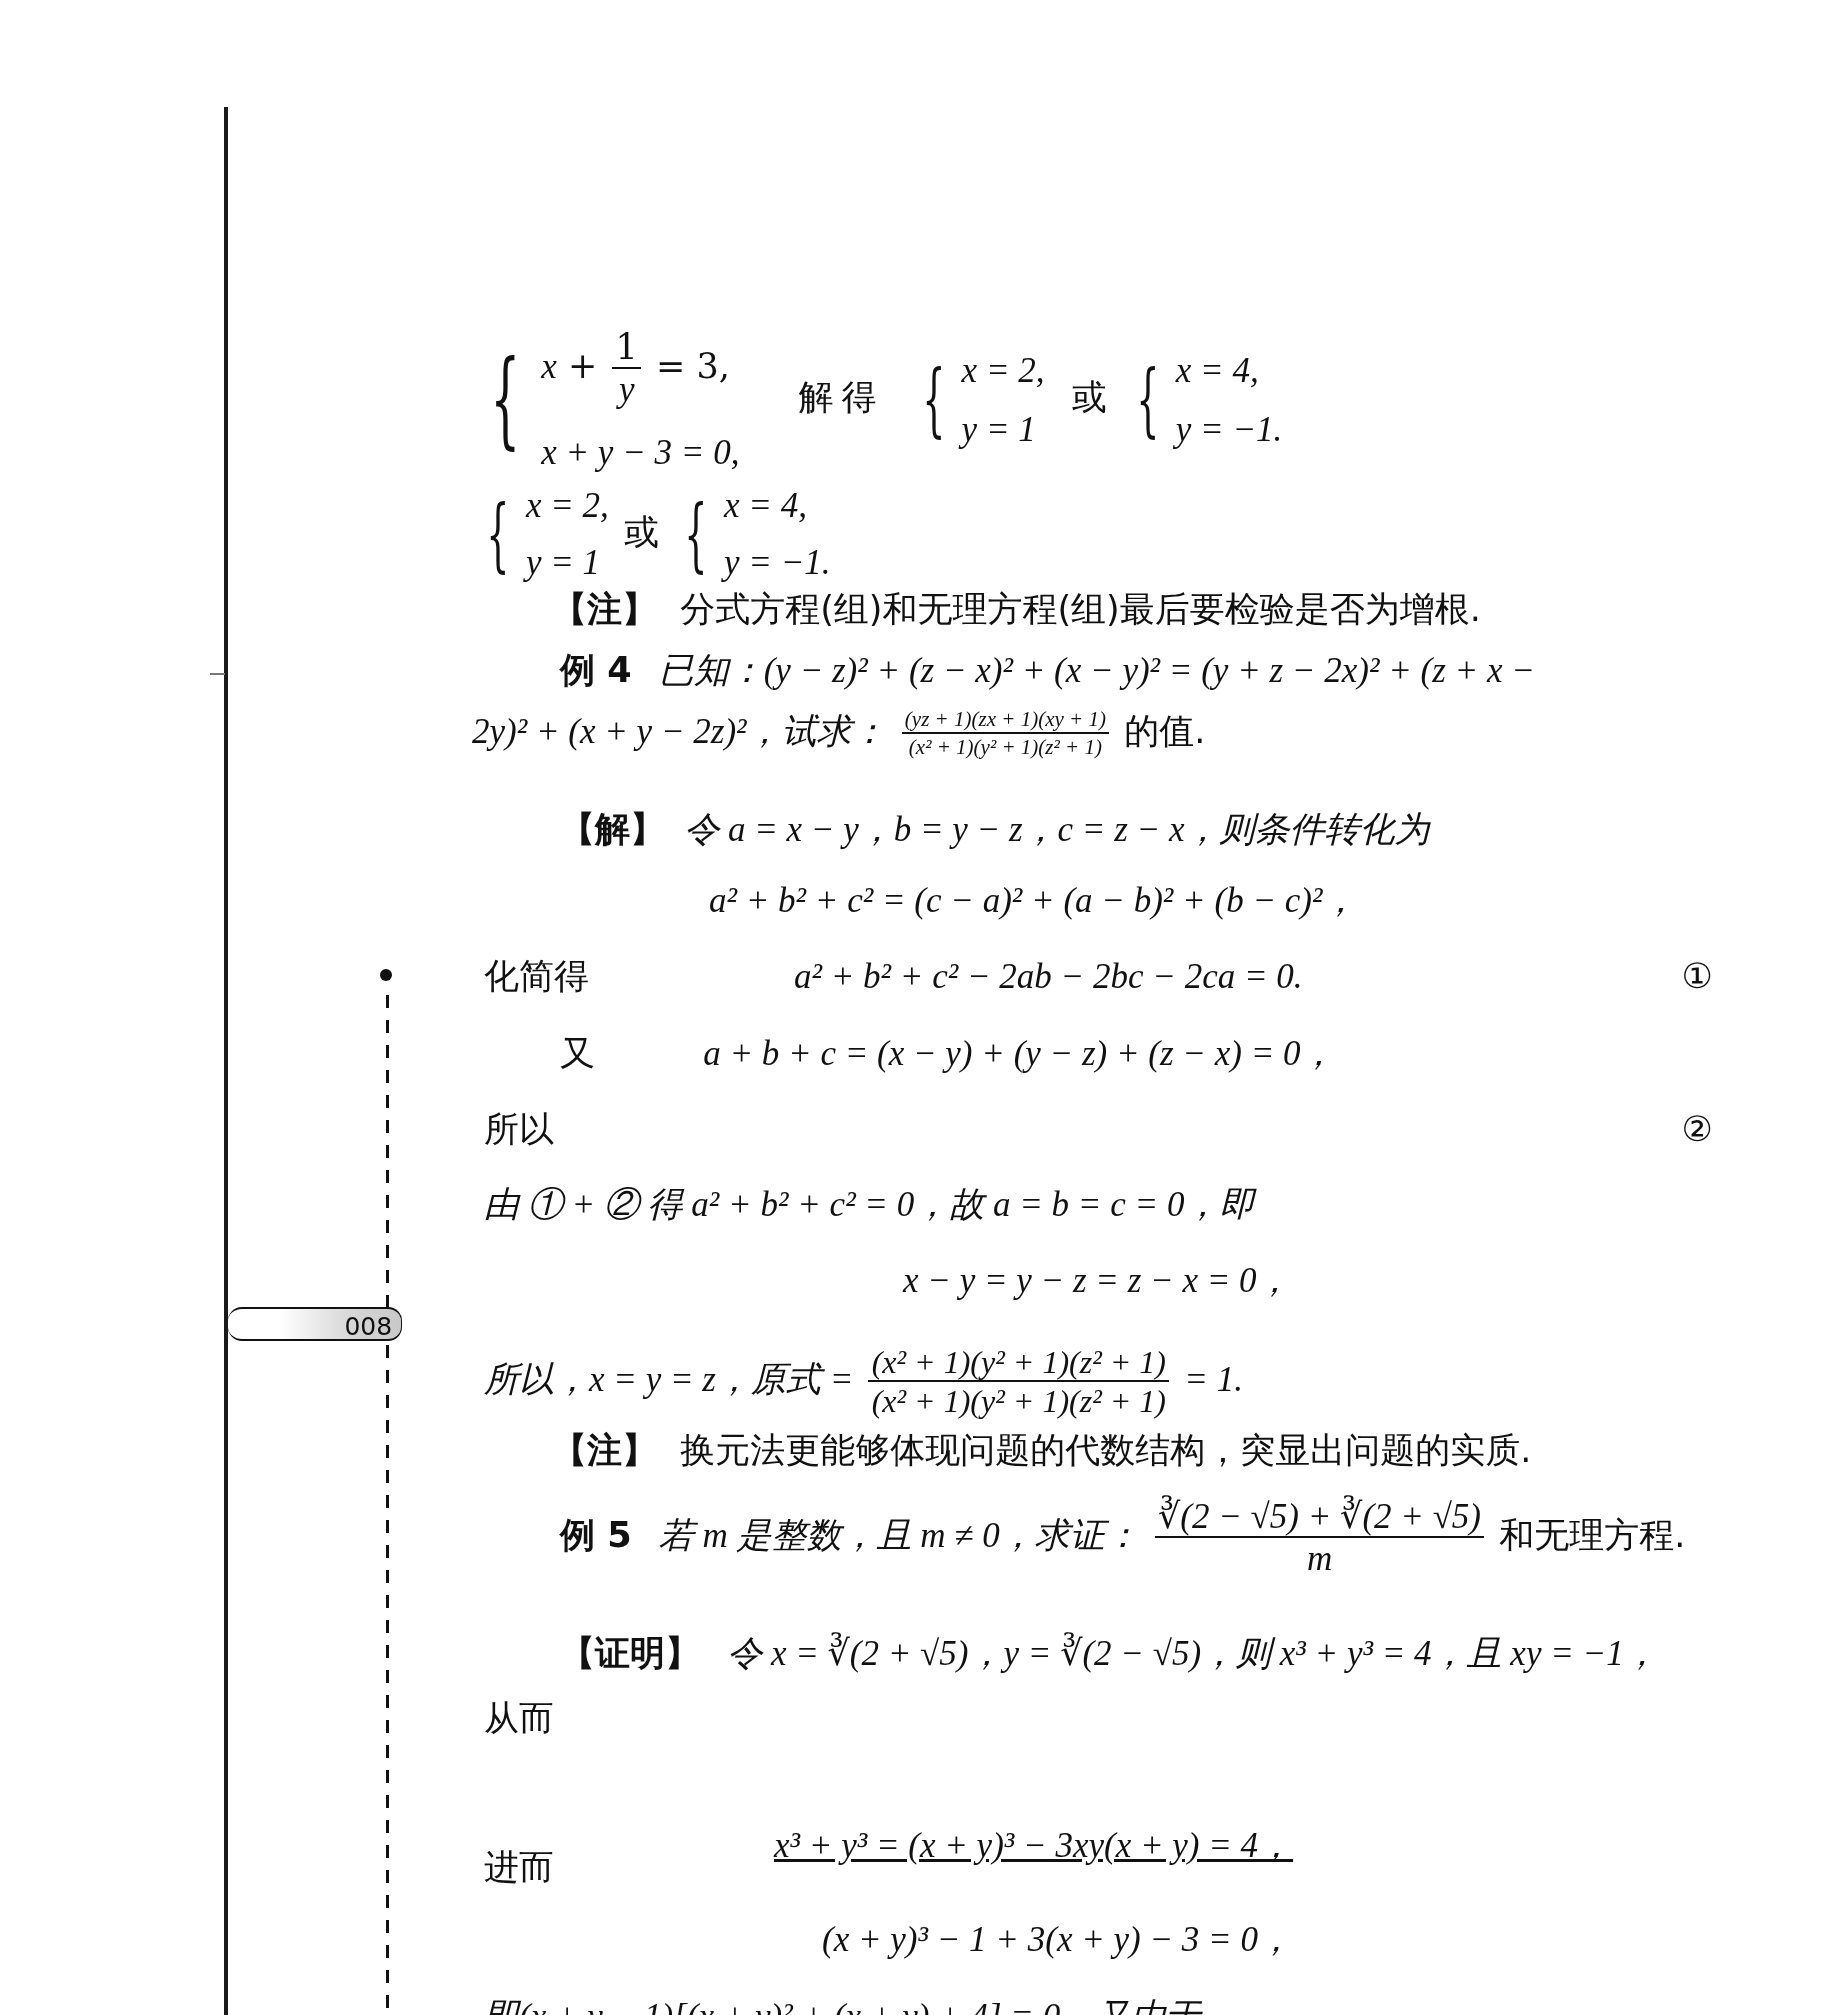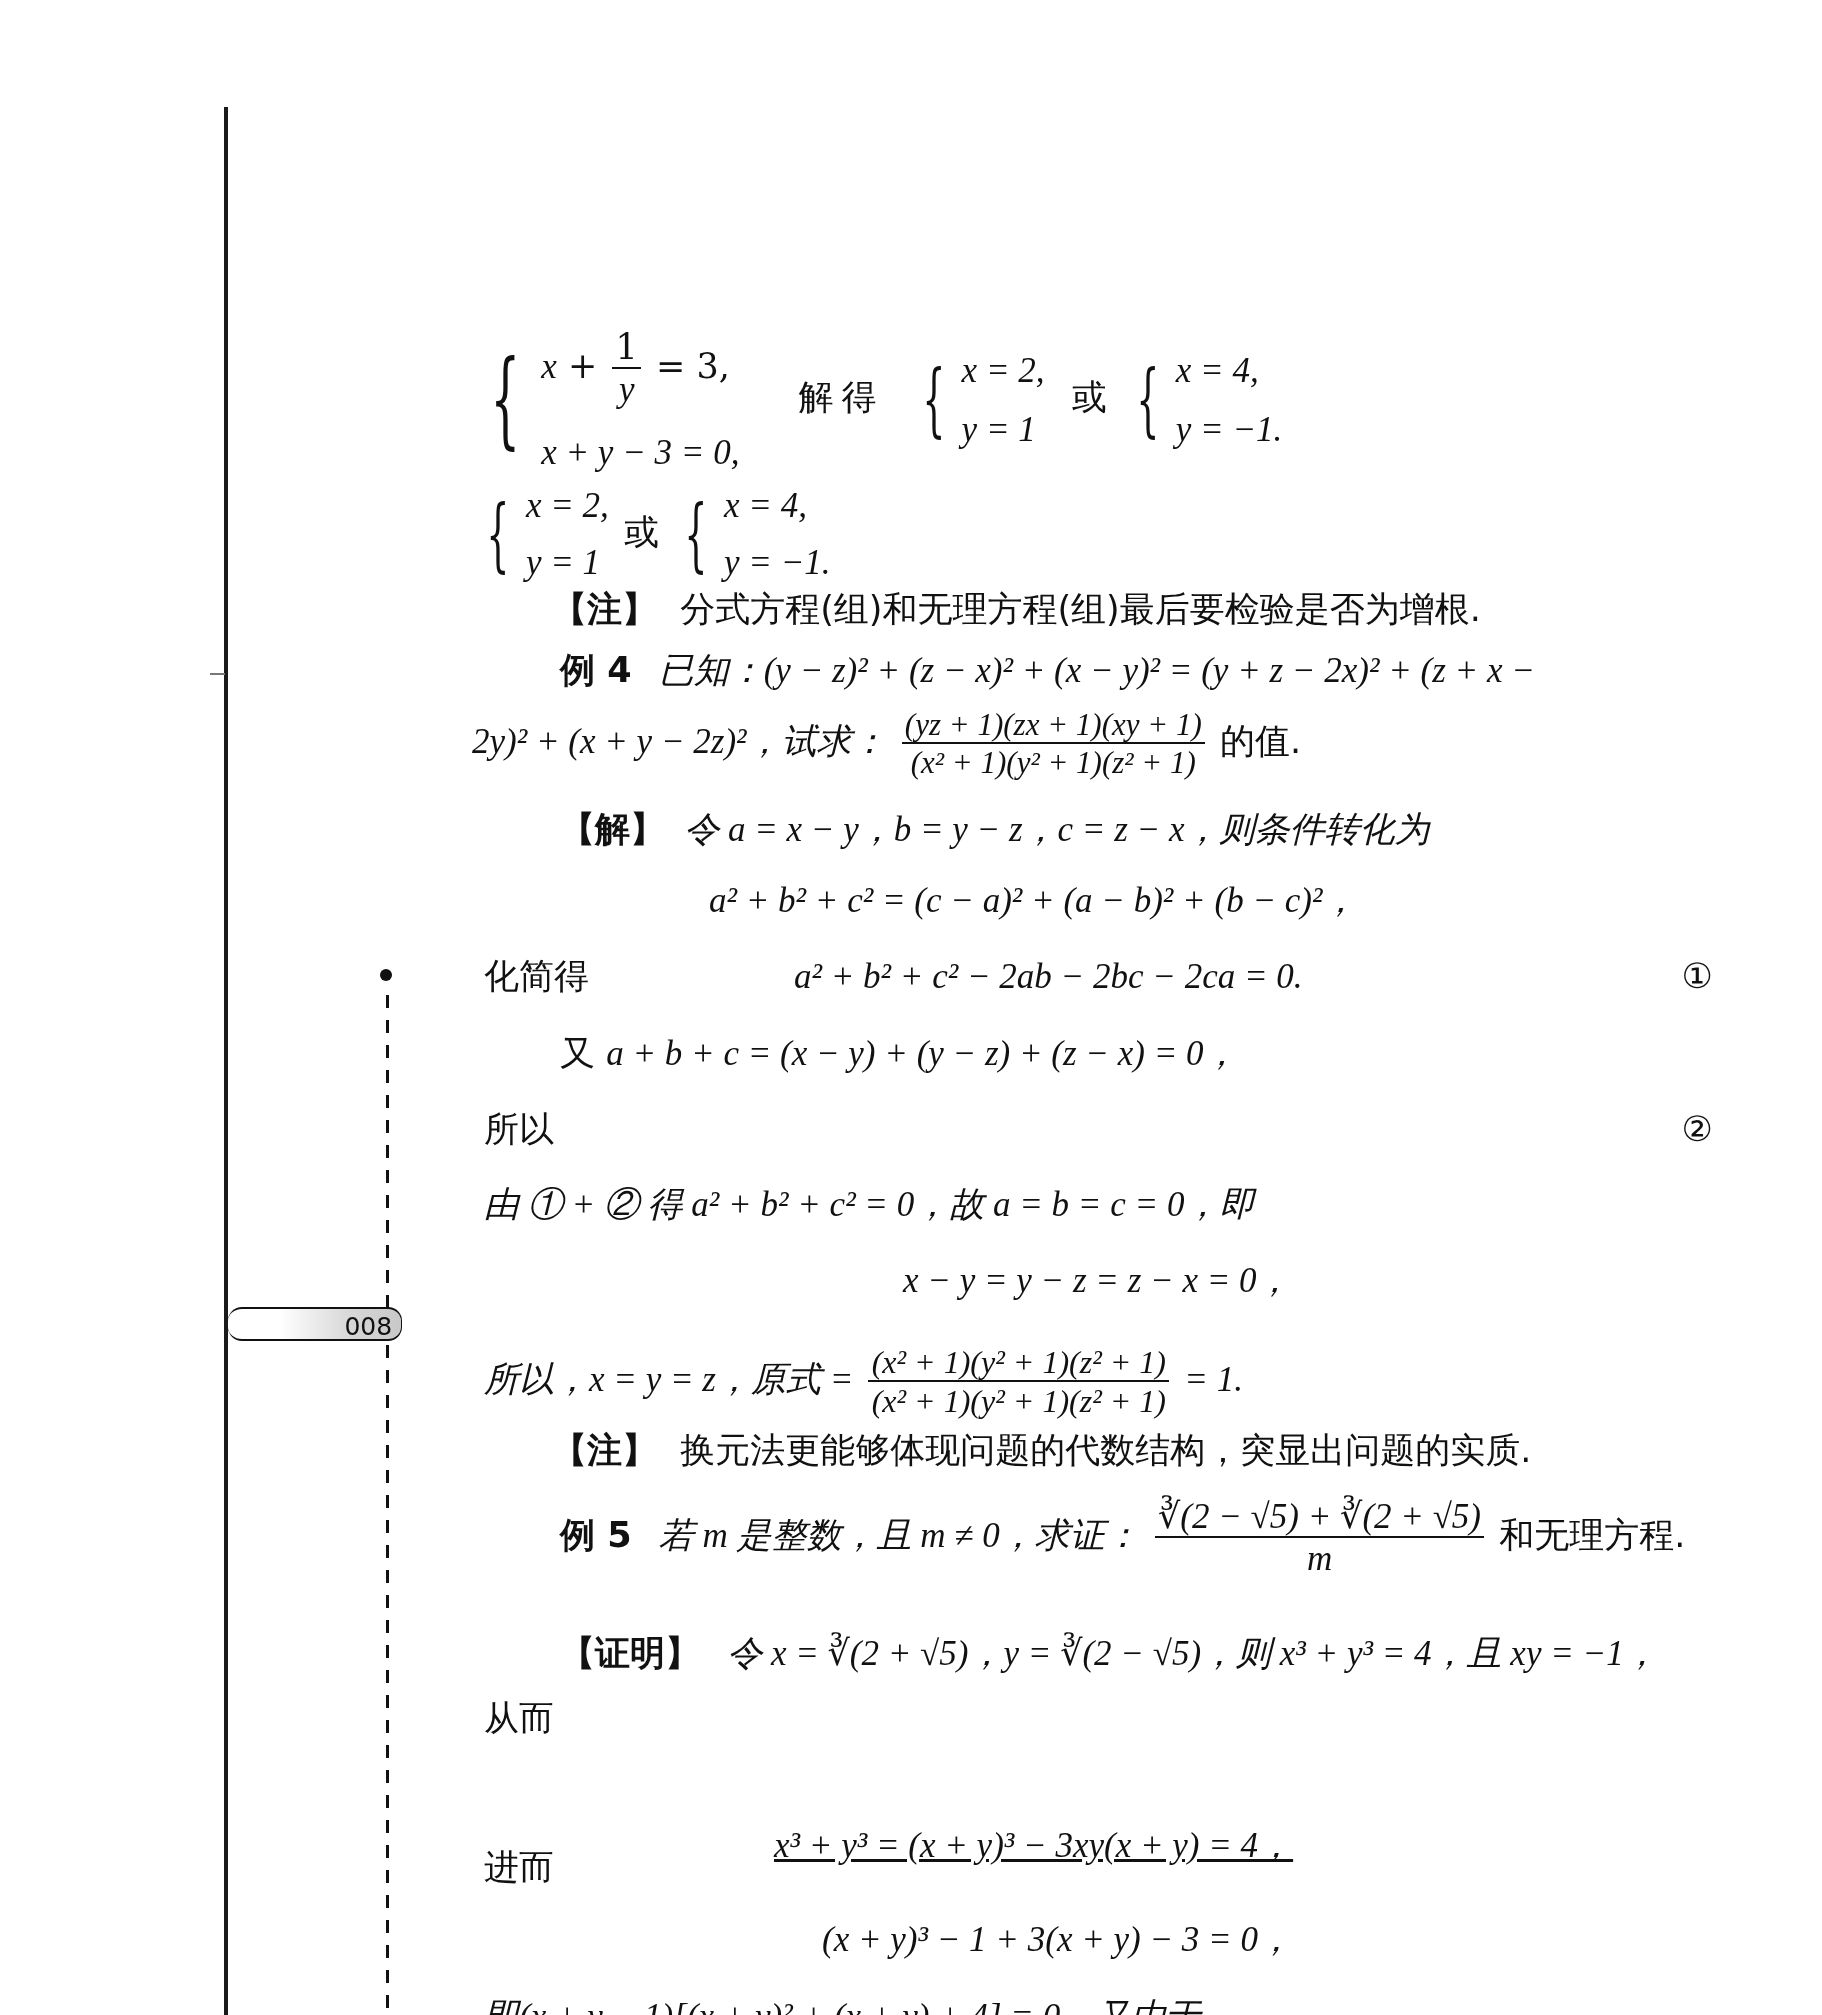--- a/index.html
+++ b/index.html
@@ -89,42 +89,42 @@
   <span class="bold">【注】</span>
   <span style="margin-left:12px;">分式方程(组)和无理方程(组)最后要检验是否为增根.</span>
 </div>
 
 <div class="line" style="left:560px; top:653px;">
   <span class="bold">例 4</span>
   <span class="m" style="margin-left:16px;">已知：(y − z)² + (z − x)² + (x − y)² = (y + z − 2x)² + (z + x −</span>
 </div>
 <div class="line" style="left:472px; top:709px;">
   <span class="m">2y)² + (x + y − 2z)²，试求：</span>
-  <span class="frac m" style="font-size:31px;text-align:center;">
+  <span class="frac m" style="font-size:21px;text-align:center;">
     <span class="num">(yz + 1)(zx + 1)(xy + 1)</span>
     <span class="den">(x² + 1)(y² + 1)(z² + 1)</span>
   </span>
   <span class="cjk">的值.</span>
 </div>
 
 <div class="line" style="left:560px; top:812px;">
   <span class="bold">【解】</span>
   <span class="m" style="margin-left:8px;">令 a = x − y，b = y − z，c = z − x，则条件转化为</span>
 </div>
 <div class="line m" style="left:709px; top:883px;">a² + b² + c² = (c − a)² + (a − b)² + (b − c)²，</div>
 
 <div class="line" style="left:484px; top:959px; width:1229px;">
   <span class="cjk">化简得</span>
   <span class="m" style="position:absolute; left:310px;">a² + b² + c² − 2ab − 2bc − 2ca = 0.</span>
   <span class="circ" style="position:absolute; right:0;">①</span>
 </div>
 
 <div class="line" style="left:560px; top:1036px;">
   <span class="cjk">又</span>
-  <span class="m" style="">a + b + c = (x − y) + (y − z) + (z − x) = 0，</span>
+  <span class="m" style="margin-left:97px;">a + b + c = (x − y) + (y − z) + (z − x) = 0，</span>
 </div>
 
 <div class="line" style="left:484px; top:1112px; width:1229px;">
   <span class="cjk">所以</span>
   <span class="circ" style="position:absolute; right:0;">②</span>
 </div>
 
 <div class="line m" style="left:484px; top:1187px;">由 ① + ② 得 a² + b² + c² = 0，故 a = b = c = 0，即</div>
 <div class="line m" style="left:903px; top:1263px;">x − y = y − z = z − x = 0，</div>
 

